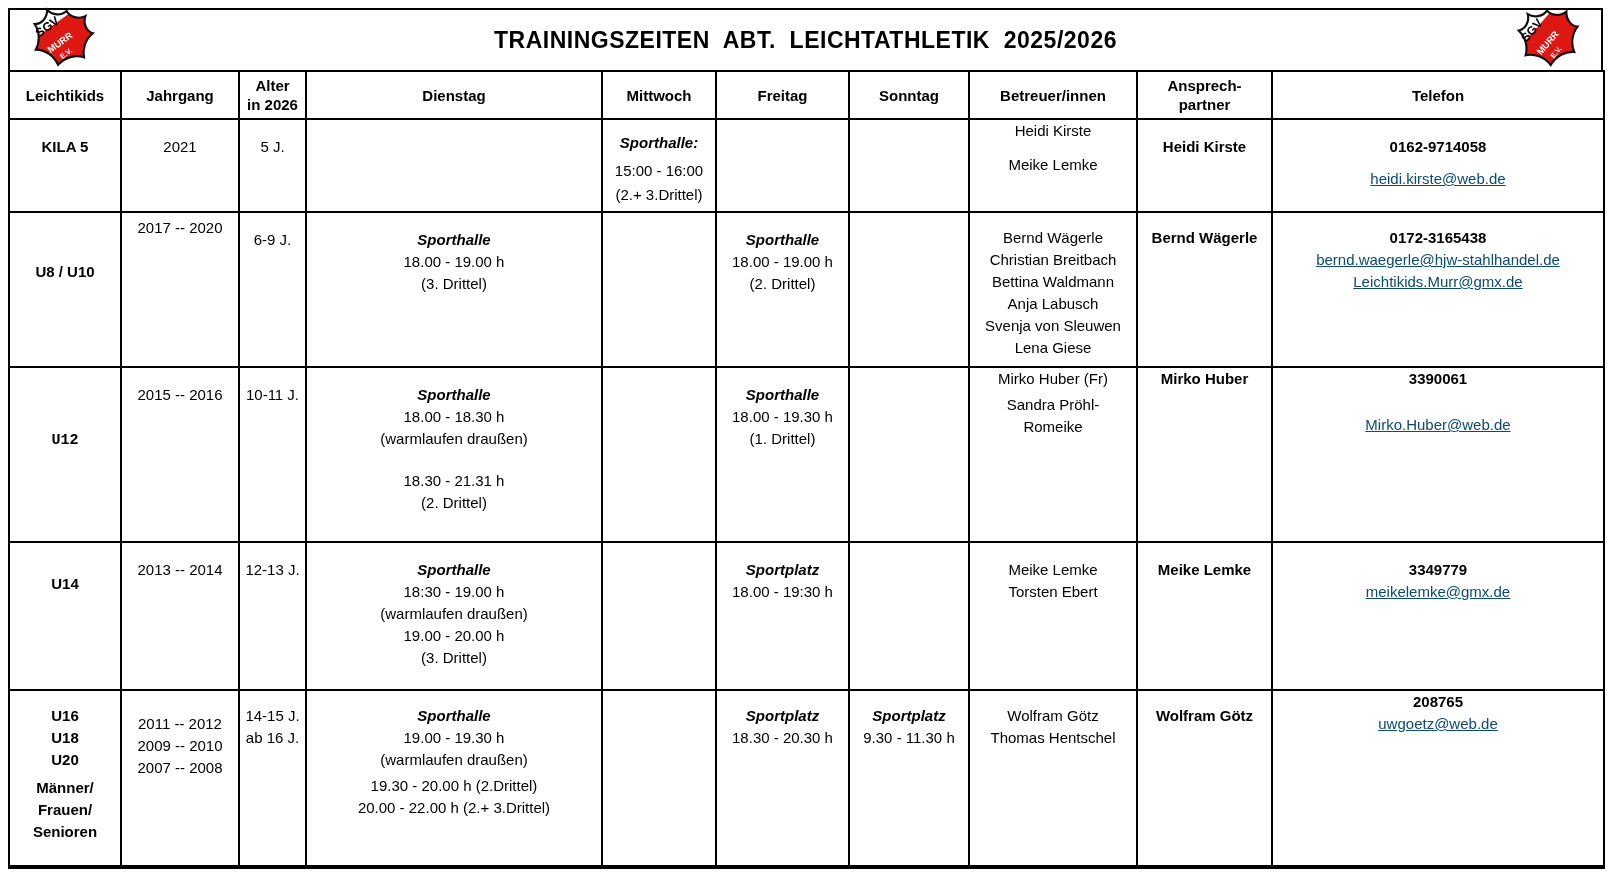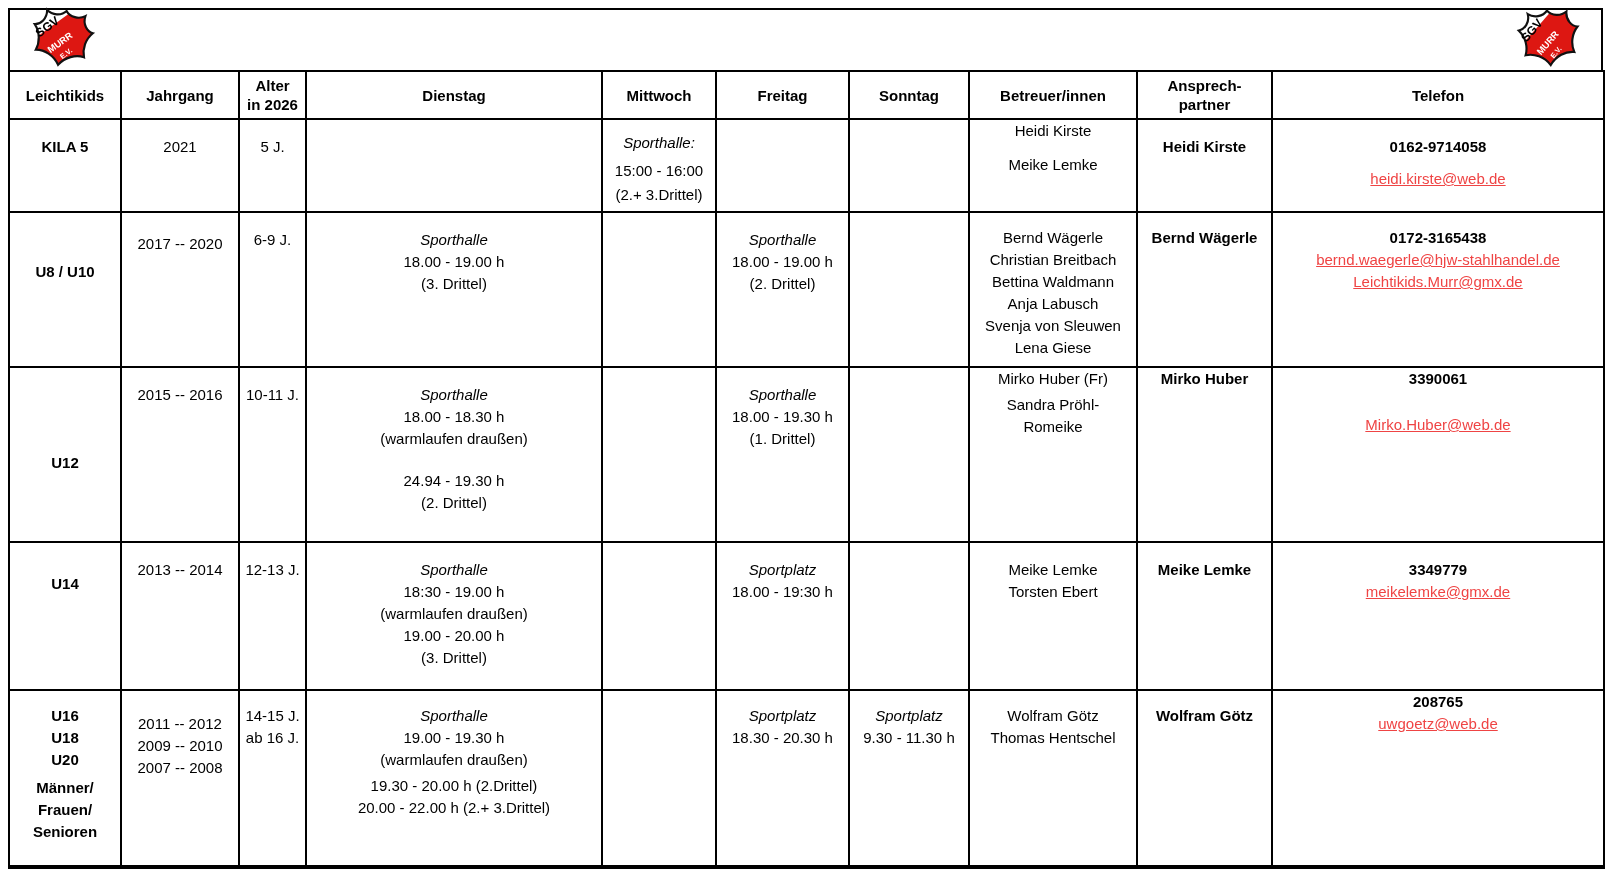--- a/index.html
+++ b/index.html
@@ -47,23 +47,23 @@
   table.schedule th {
     vertical-align: middle;
     font-weight: bold;
     line-height: 19px;
     padding: 2px 1px;
   }
   th .blk { display: block; }
   td .line { display: block; }
   td.v-mid { vertical-align: middle; }
   .b  { font-weight: bold; }
-  .bi { font-weight: normal; font-style: italic; }
+  .bi { font-weight: bold; font-style: italic; }
   a.line {
-    color: #ef4444; cursor: pointer;
+    color: #0c4a6e; cursor: pointer;
   }
 </style>
 </head>
 <body>
 
 <div class="sheet">
 
   <div class="title-row">
     <svg class="logo left" width="72" height="66" viewBox="0 0 100 92">
       <g transform="rotate(9 50 46)">
@@ -76,20 +76,21 @@
         <g clip-path="url(#shieldA)">
           <polygon points="70,-8 108,-8 108,108 -8,108 -8,70" fill="#dd1712"></polygon>
         </g>
         <path d="M50 5 C44 13 31 14 23 8 C25 20 17 29 9 30 C18 40 20 54 16 65 C28 63 42 69 50 81 C58 69 72 63 84 65 C80 54 82 40 91 30 C83 29 75 20 77 8 C69 14 56 13 50 5 Z" fill="none" stroke="#111" stroke-width="3"></path>
         <text x="31" y="35" transform="rotate(-45 31 35)" text-anchor="middle" font-size="17" font-weight="bold" fill="#000">SGV</text>
         <text x="51" y="53" transform="rotate(-45 51 53)" text-anchor="middle" font-size="13" font-weight="bold" fill="#fff">MURR</text>
         <text x="61" y="66" transform="rotate(-45 61 66)" text-anchor="middle" font-size="10" font-weight="bold" fill="#fff">E.V.</text>
       </g>
     </svg>
 
+    <div class="page-title">TRAININGSZEITEN  ABT.  LEICHTATHLETIK  2025/2026</div>
 
     <svg class="logo right" width="72" height="66" viewBox="0 0 100 92">
       <g transform="rotate(-4 50 46)">
         <defs>
           <clipPath id="shieldB">
             <path d="M50 5 C44 13 31 14 23 8 C25 20 17 29 9 30 C18 40 20 54 16 65 C28 63 42 69 50 81 C58 69 72 63 84 65 C80 54 82 40 91 30 C83 29 75 20 77 8 C69 14 56 13 50 5 Z"></path>
           </clipPath>
         </defs>
         <path d="M50 5 C44 13 31 14 23 8 C25 20 17 29 9 30 C18 40 20 54 16 65 C28 63 42 69 50 81 C58 69 72 63 84 65 C80 54 82 40 91 30 C83 29 75 20 77 8 C69 14 56 13 50 5 Z" fill="#ffffff"></path>
         <g clip-path="url(#shieldB)">
@@ -180,21 +181,21 @@
           </td>
           <td style="padding-top: 16px;">
             <span class="line b">0162-9714058</span>
             <a href="#" class="line" style="margin-top: 10px;">heidi.kirste@web.de</a>
           </td>
         </tr>
         <tr style="height: 155px;">
           <td style="padding-top: 48px; border-radius: 20px;">
             <span class="line b">U8 / U10</span>
           </td>
-          <td style="padding-top: 20px;">
+          <td style="padding-top: 4px;">
             <span class="line">2017 -- 2020</span>
           </td>
           <td style="padding-top: 16px;">
             <span class="line">6-9 J.</span>
           </td>
           <td style="padding-top: 16px;">
             <span class="line bi">Sporthalle</span>
             <span class="line">18.00 - 19.00 h</span>
             <span class="line">(3. Drittel)</span>
           </td>
@@ -216,34 +217,34 @@
           <td style="padding-top: 14px;">
             <span class="line b">Bernd Wägerle</span>
           </td>
           <td style="padding-top: 14px;">
             <span class="line b">0172-3165438</span>
             <a href="#" class="line">bernd.waegerle@hjw-stahlhandel.de</a>
             <a href="#" class="line">Leichtikids.Murr@gmx.de</a>
           </td>
         </tr>
         <tr style="height: 175px;">
-          <td style="padding-top: 84px;">
+          <td style="padding-top: 62px; font-family: Liberation Mono, monospace;">
             <span class="line b">U12</span>
           </td>
           <td style="padding-top: 16px;">
             <span class="line">2015 -- 2016</span>
           </td>
           <td style="padding-top: 16px;">
             <span class="line">10-11 J.</span>
           </td>
           <td style="padding-top: 16px;">
             <span class="line bi">Sporthalle</span>
             <span class="line">18.00 - 18.30 h</span>
             <span class="line">(warmlaufen draußen)</span>
-            <span class="line" style="margin-top: 20px;">24.94 - 19.30 h</span>
+            <span class="line" style="margin-top: 20px;">18.30 - 21.31 h</span>
             <span class="line">(2. Drittel)</span>
           </td>
           <td></td>
           <td style="padding-top: 16px;">
             <span class="line bi">Sporthalle</span>
             <span class="line">18.00 - 19.30 h</span>
             <span class="line">(1. Drittel)</span>
           </td>
           <td></td>
           <td class="v-mid">

